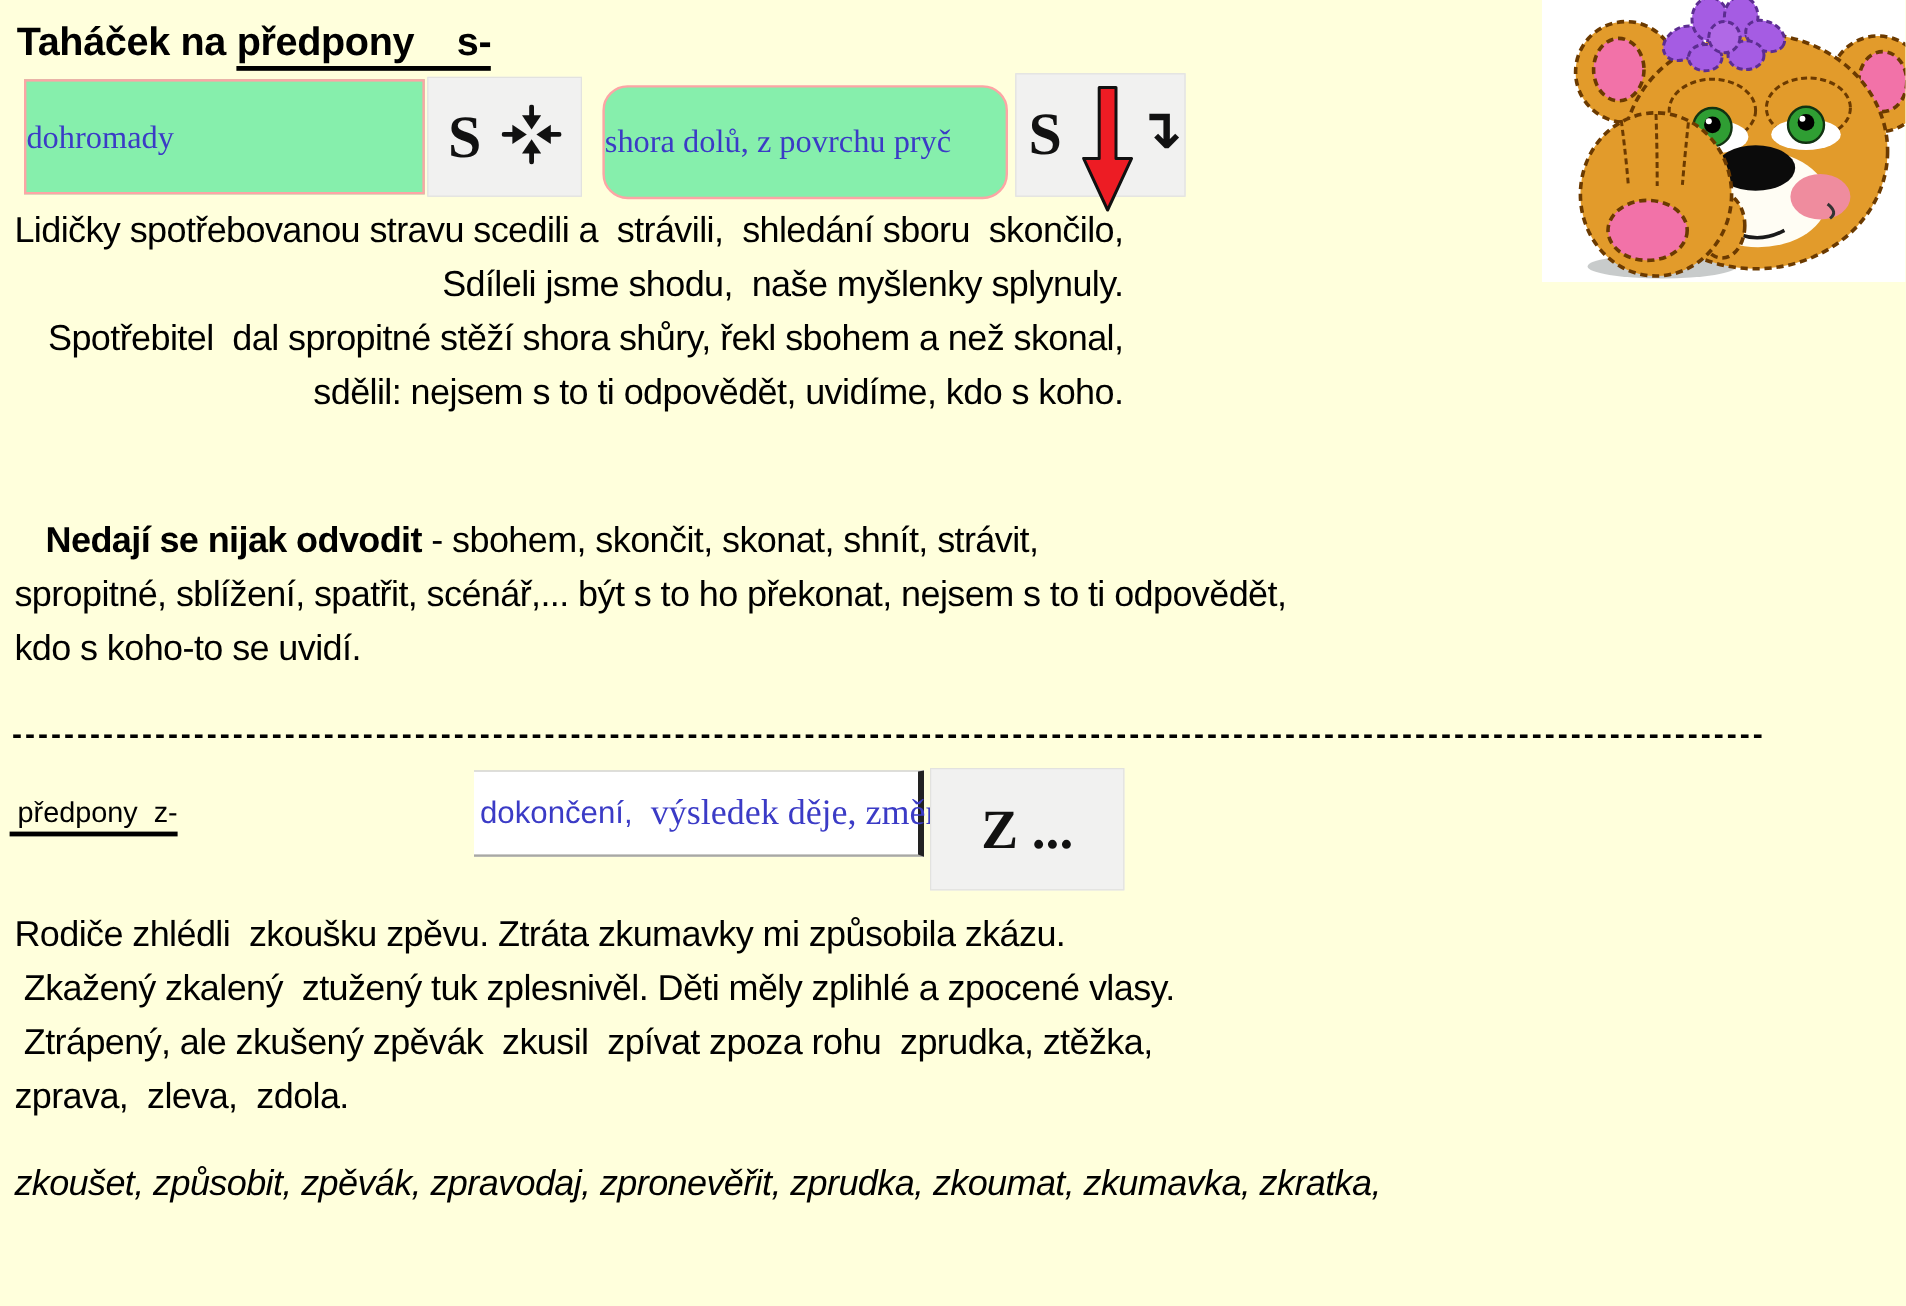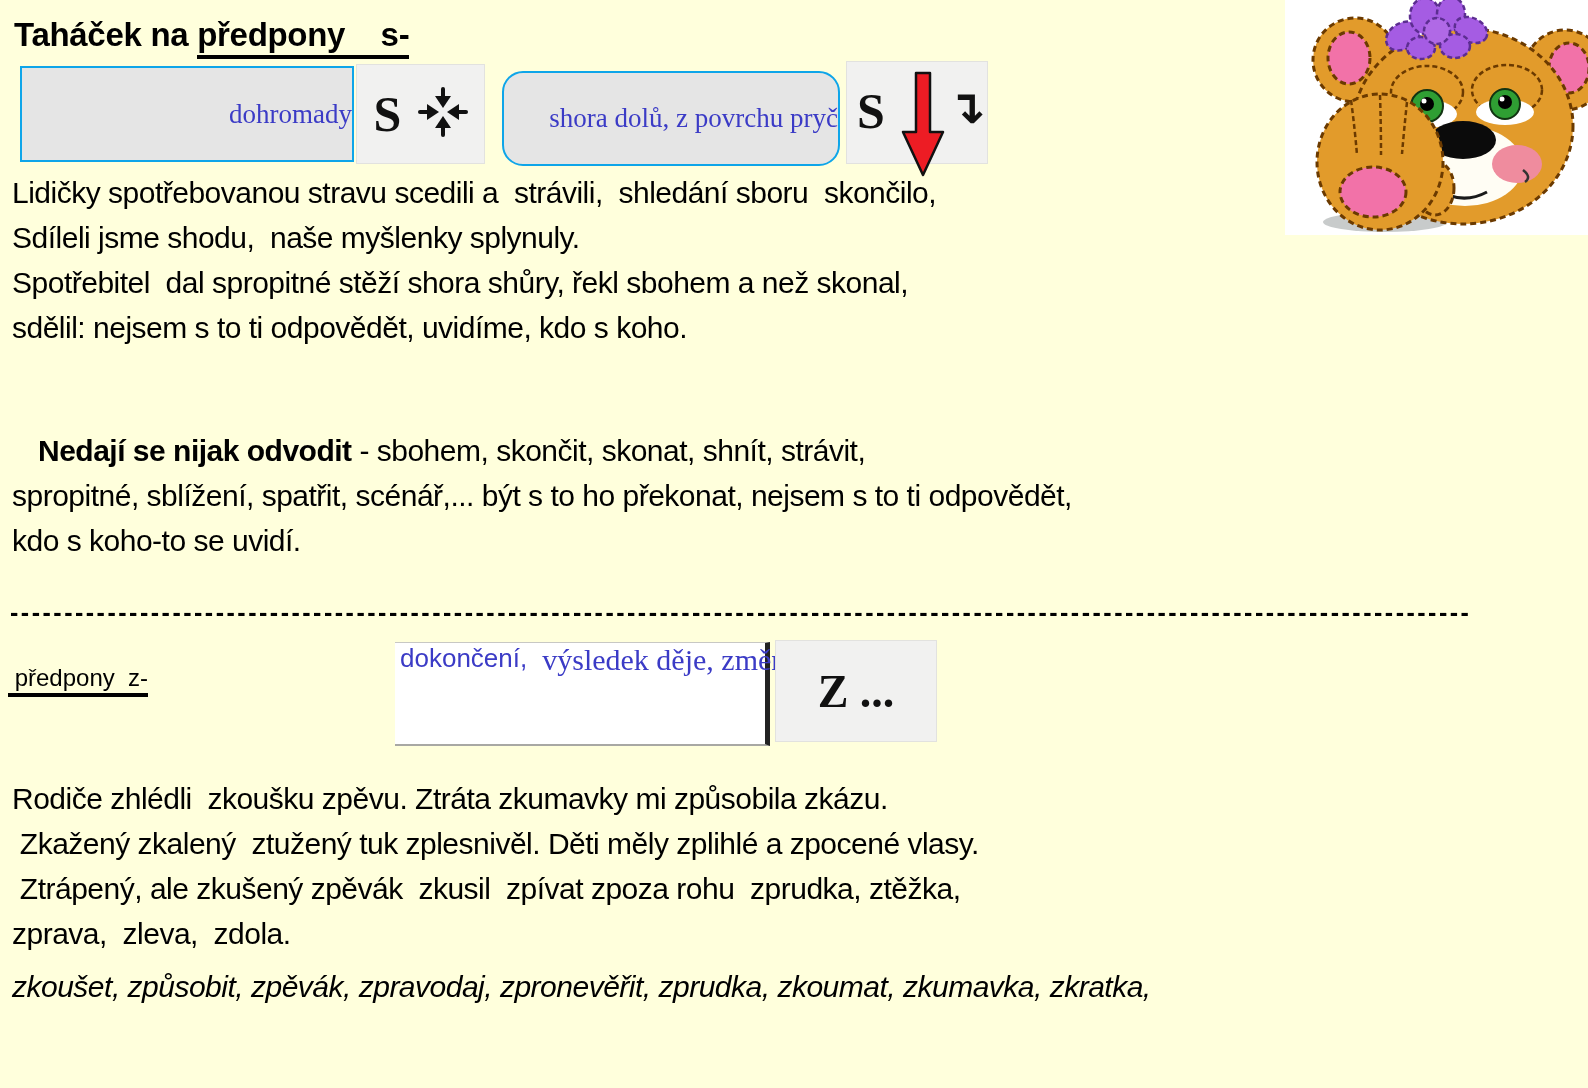--- a/index.html
+++ b/index.html
@@ -11,46 +11,46 @@
     position:relative;
     overflow:hidden;
   }
   .abs{position:absolute;}
   .pre{white-space:pre;}
   
   .title{left:14px;top:16px;font-size:33px;font-weight:bold;letter-spacing:-0.3px;}
   .underl{border-bottom:4px solid #000;padding-bottom:2px;}
   .z-heading{left:8px;top:664px;font-size:24px;font-weight:normal;}
   
-  .wbox{background:#e5e5e5;border:2px solid #0ea5e9;display:flex;align-items:center;justify-content:flex-end;}
+  .wbox{background:#86efac;border:2px solid #fca5a5;display:flex;align-items:center;justify-content:flex-start;}
   .box1{left:20px;top:66px;width:330px;height:92px;}
   .box2{left:502px;top:71px;width:334px;height:91px;border-radius:21px;}
   .blue-serif{font-family:"Liberation Serif","DejaVu Serif",serif;color:#3B3BC6;font-size:27px;}
   .gbox{background:#F1F1F0;border:1px solid #e2e2df;}
   .gray1{left:356px;top:64px;width:127px;height:98px;display:flex;align-items:center;justify-content:space-evenly;}
   .gray2{left:846px;top:61px;width:140px;height:101px;overflow:visible;}
   .sletter{font-family:"Liberation Serif","DejaVu Serif",serif;font-weight:bold;font-size:50px;color:#111;line-height:1;}
   .s2{left:10px;top:24px;}
   .redarrow{left:52px;top:8px;}
   .corner{left:100px;top:22px;font-family:"DejaVu Sans",sans-serif;font-size:46px;font-weight:bold;color:#111;line-height:1;}
   
   .para{left:12px;font-size:30px;letter-spacing:-0.5px;line-height:45px;}
-  .p1{top:170px;}
+  .p1{top:170px;text-align:right;}
   .p2{top:428px;}
-  .p3{top:756px;margin-top:20px;}
+  .p3{top:756px;}
   .p4{top:964px;font-style:italic;}
   .bold{font-weight:bold;margin-left:26px;}
   .upright{font-style:normal;}
   
   .separator{left:10px;top:598px;width:1566px;overflow:hidden;white-space:nowrap;
     font-size:25px;font-weight:bold;letter-spacing:2.5px;}
   
-  .zbox{left:395px;top:642px;width:375px;height:104px;background:#FFFFFF;
+  .zbox{left:395px;top:642px;width:375px;height:72px;background:#FFFFFF;
     border-top:1px solid #c8c8c4;border-bottom:2px solid #a8a8a4;border-right:5px solid #222;
-    display:flex;padding-left:5px;box-sizing:border-box;}
+    display:flex;align-items:center;padding-left:5px;box-sizing:border-box;}
   .z-sans{font-size:26px;color:#3B3BC6;}
   .z-serif{font-family:"Liberation Serif","DejaVu Serif",serif;font-size:30px;color:#3B3BC6;}
   .zgray{left:775px;top:640px;width:160px;height:100px;background:#F1F1F0;border:1px solid #e2e2df;
     display:flex;align-items:center;justify-content:center;}
   .zletter{font-family:"Liberation Serif","DejaVu Serif",serif;font-weight:bold;font-size:46px;color:#111;}
   
   .bear{left:1285px;top:0px;width:303px;height:235px;background:#FFFFFF;}
 </style>
 </head>
 <body>

